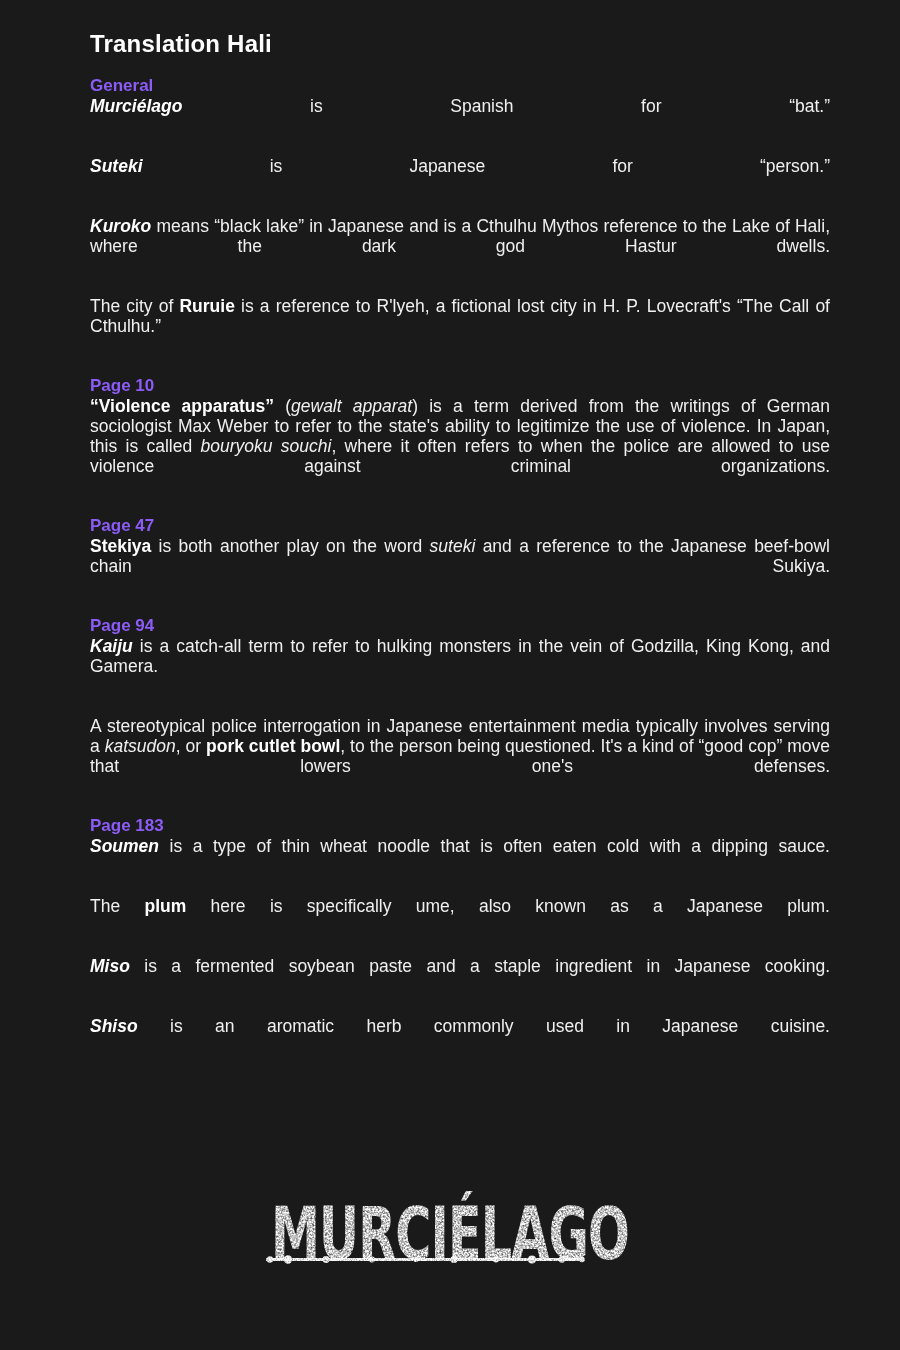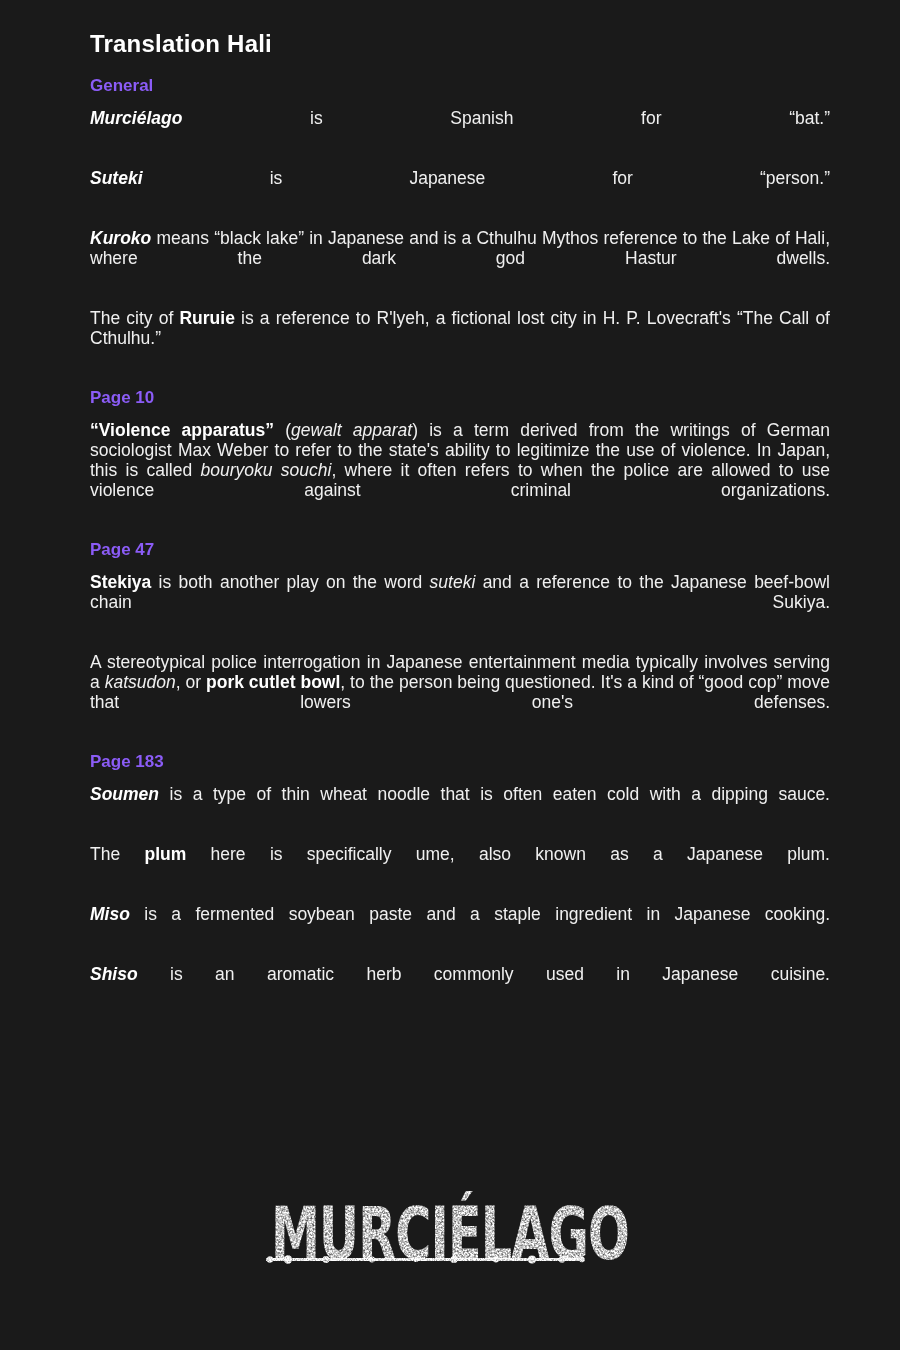--- a/index.html
+++ b/index.html
@@ -50,21 +50,21 @@
     font-weight: bold;
     color: #8b5cf6;
     line-height: 20px;
     margin: 0;
   }
 
   .para {
     font-size: 17.5px;
     line-height: 20px;
     color: #f0f0f0;
-    margin: 12px 0 20px 0;
+    margin: 0 0 20px 0;
     text-align: justify;
     text-justify: inter-word;
     -webkit-hyphens: none;
     hyphens: none;
   }
 
   
   .para:after {
     content: "";
     display: inline-block;
@@ -107,20 +107,24 @@
           <p class="para"><span class="bi">Kuroko</span><span> means “black lake” in Japanese and is a Cthulhu Mythos reference to the Lake of Hali, where the dark god Hastur dwells.</span></p>
           <p class="para"><span>The city of </span><b>Ruruie</b><span> is a reference to R'lyeh, a fictional lost city in H. P. Lovecraft's “The Call of Cthulhu.”</span></p>
         </div>
         <div class="section">
           <div class="section-heading">Page 10</div>
           <p class="para"><b>“Violence apparatus”</b><span> (</span><i>gewalt apparat</i><span>) is a term derived from the writings of German sociologist Max Weber to refer to the state's ability to legitimize the use of violence.  In Japan, this is called </span><i>bouryoku souchi</i><span>, where it often refers to when the police are allowed to use violence against criminal organizations.</span></p>
         </div>
         <div class="section">
           <div class="section-heading">Page 47</div>
           <p class="para"><b>Stekiya</b><span> is both another play on the word </span><i>suteki</i><span> and a reference to the Japanese beef-bowl chain Sukiya.</span></p>
+        </div>
+        <div class="section">
+          <div class="section-heading">Page 94</div>
+          <p class="para"><span class="bi">Kaiju</span><span> is a catch-all term to refer to hulking monsters in the vein of Godzilla, King Kong, and Gamera.</span></p>
         </div>
         <div class="section">
           <p class="para"><span>A stereotypical police interrogation in Japanese entertainment media typically involves serving a </span><i>katsudon</i><span>, or </span><b>pork cutlet bowl</b><span>, to the person being questioned. It's a kind of “good cop” move that lowers one's defenses.</span></p>
         </div>
         <div class="section">
           <div class="section-heading">Page 183</div>
           <p class="para"><span class="bi">Soumen</span><span> is a type of thin wheat noodle that is often eaten cold with a dipping sauce.</span></p>
           <p class="para"><span>The </span><b>plum</b><span> here is specifically ume, also known as a Japanese plum.</span></p>
           <p class="para"><span class="bi">Miso</span><span> is a fermented soybean paste and a staple ingredient in Japanese cooking.</span></p>
           <p class="para"><span class="bi">Shiso</span><span> is an aromatic herb commonly used in Japanese cuisine.</span></p>

